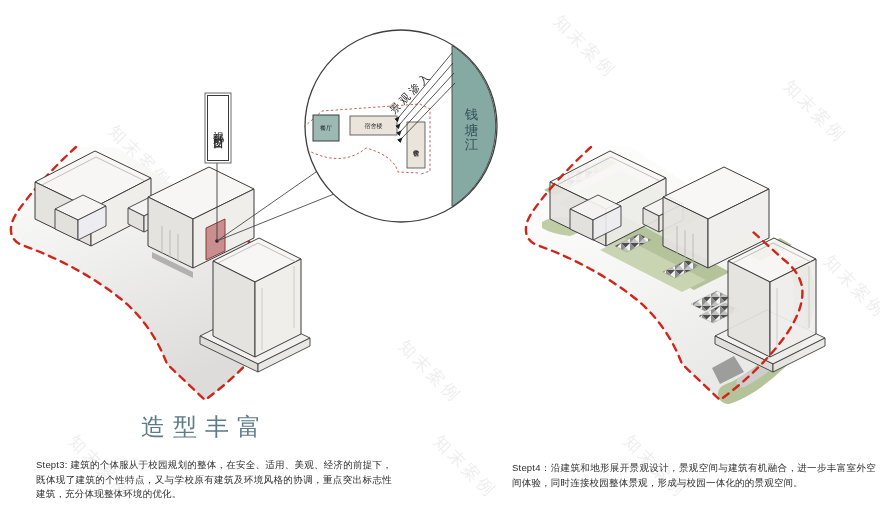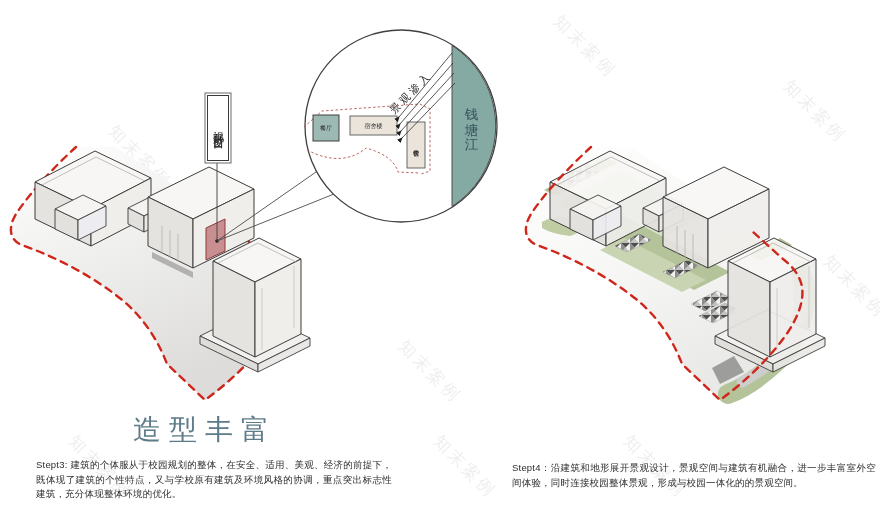--- a/index.html
+++ b/index.html
@@ -41,21 +41,21 @@
   .plan-label{
     display:flex;align-items:center;justify-content:center;
     font-size:6px;color:#222;line-height:1;white-space:nowrap;
   }
   .plan-dining{left:313px;top:115px;width:26px;height:26px;}
   .plan-dorm-h{left:350px;top:116px;width:47px;height:19px;}
   .plan-dorm-v{left:407px;top:122px;width:18px;height:46px;
     writing-mode:vertical-rl;text-orientation:upright;}
   .title{
     position:absolute;top:411px;width:300px;text-align:center;
-    font-size:28px;letter-spacing:8px;color:#5d7b88;
+    font-size:24px;letter-spacing:8px;color:#5d7b88;
     font-family:Liberation Serif, serif;
   }
   .title-left{left:55px;}
   .title-right{left:546px;}
   .caption{
     position:absolute;font-size:9.5px;line-height:1.55;color:#2d2d2d;
     letter-spacing:0.2px;text-align:justify;
   }
   .caption-left{left:36px;top:458px;width:356px;}
   .caption-right{left:512px;top:461px;width:364px;}

